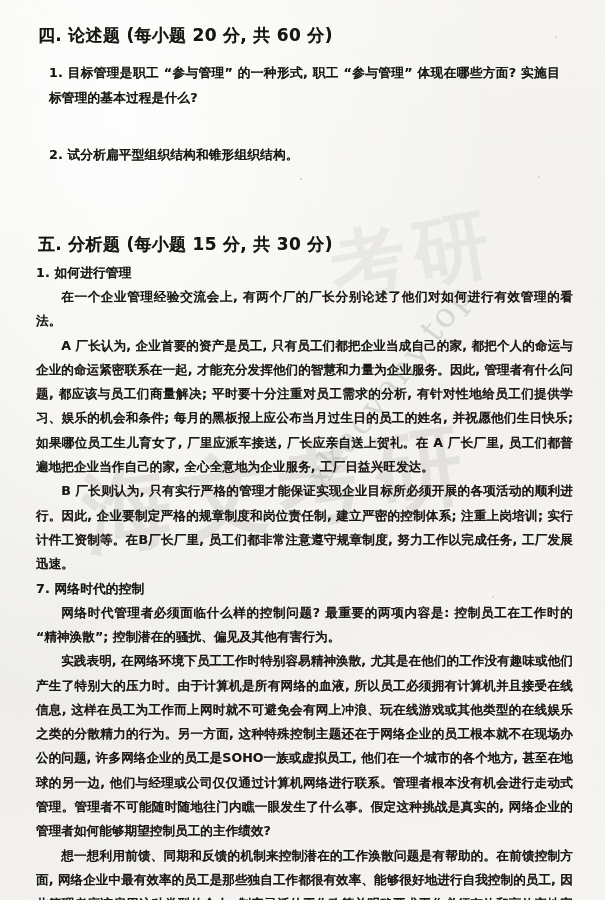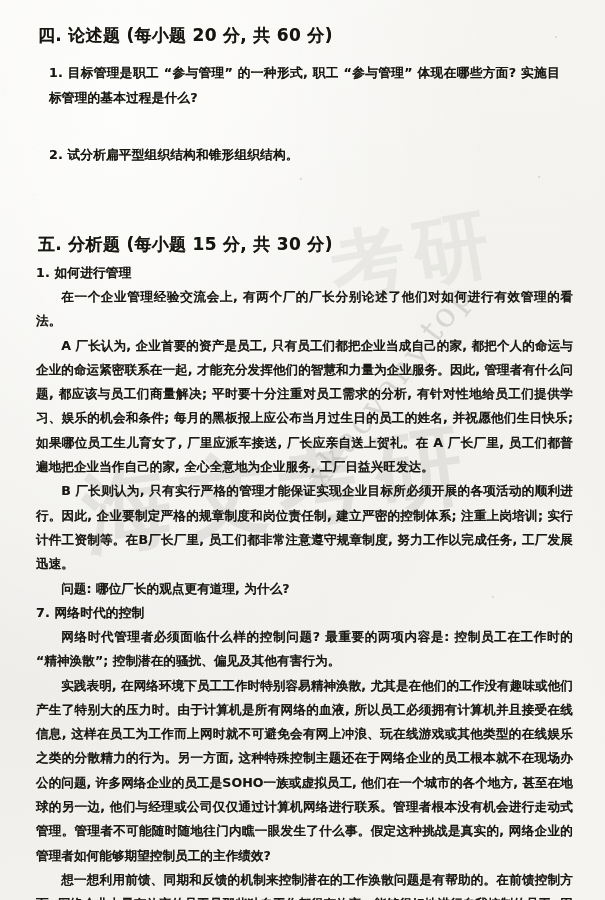--- a/index.html
+++ b/index.html
@@ -193,21 +193,20 @@
     <h2 class="sec-head">五. 分析题 (每小题 15 分, 共 30 分)</h2>
 
     <p class="sub-head">1. 如何进行管理</p>
 
     <p class="para">在一个企业管理经验交流会上, 有两个厂的厂长分别论述了他们对如何进行有效管理的看法。</p>
 
     <p class="para">A 厂长认为, 企业首要的资产是员工, 只有员工们都把企业当成自己的家, 都把个人的命运与企业的命运紧密联系在一起, 才能充分发挥他们的智慧和力量为企业服务。因此, 管理者有什么问题, 都应该与员工们商量解决; 平时要十分注重对员工需求的分析, 有针对性地给员工们提供学习、娱乐的机会和条件; 每月的黑板报上应公布当月过生日的员工的姓名, 并祝愿他们生日快乐; 如果哪位员工生儿育女了, 厂里应派车接送, 厂长应亲自送上贺礼。在 A 厂长厂里, 员工们都普遍地把企业当作自己的家, 全心全意地为企业服务, 工厂日益兴旺发达。</p>
 
     <p class="para">B 厂长则认为, 只有实行严格的管理才能保证实现企业目标所必须开展的各项活动的顺利进行。因此, 企业要制定严格的规章制度和岗位责任制, 建立严密的控制体系; 注重上岗培训; 实行计件工资制等。在B厂长厂里, 员工们都非常注意遵守规章制度, 努力工作以完成任务, 工厂发展迅速。</p>
 
-    <p class="para para-q">问题: 哪位厂长的观点更有道理, 为什么?</p>
 
     <p class="sub-head">7. 网络时代的控制</p>
 
     <p class="para">网络时代管理者必须面临什么样的控制问题? 最重要的两项内容是: 控制员工在工作时的 “精神涣散”; 控制潜在的骚扰、偏见及其他有害行为。</p>
 
     <p class="para">实践表明, 在网络环境下员工工作时特别容易精神涣散, 尤其是在他们的工作没有趣味或他们产生了特别大的压力时。由于计算机是所有网络的血液, 所以员工必须拥有计算机并且接受在线信息, 这样在员工为工作而上网时就不可避免会有网上冲浪、玩在线游戏或其他类型的在线娱乐之类的分散精力的行为。另一方面, 这种特殊控制主题还在于网络企业的员工根本就不在现场办公的问题, 许多网络企业的员工是SOHO一族或虚拟员工, 他们在一个城市的各个地方, 甚至在地球的另一边, 他们与经理或公司仅仅通过计算机网络进行联系。管理者根本没有机会进行走动式管理。管理者不可能随时随地往门内瞧一眼发生了什么事。假定这种挑战是真实的, 网络企业的管理者如何能够期望控制员工的主作绩效?</p>
 
     <p class="para">想一想利用前馈、同期和反馈的机制来控制潜在的工作涣散问题是有帮助的。在前馈控制方面, 网络企业中最有效率的员工是那些独自工作都很有效率、能够很好地进行自我控制的员工, 因此管理者应该雇用这种类型的个人, 制定灵活的工作政策并明确要求工作必须有效和高效率地完成。在</p>
 
   </div>

